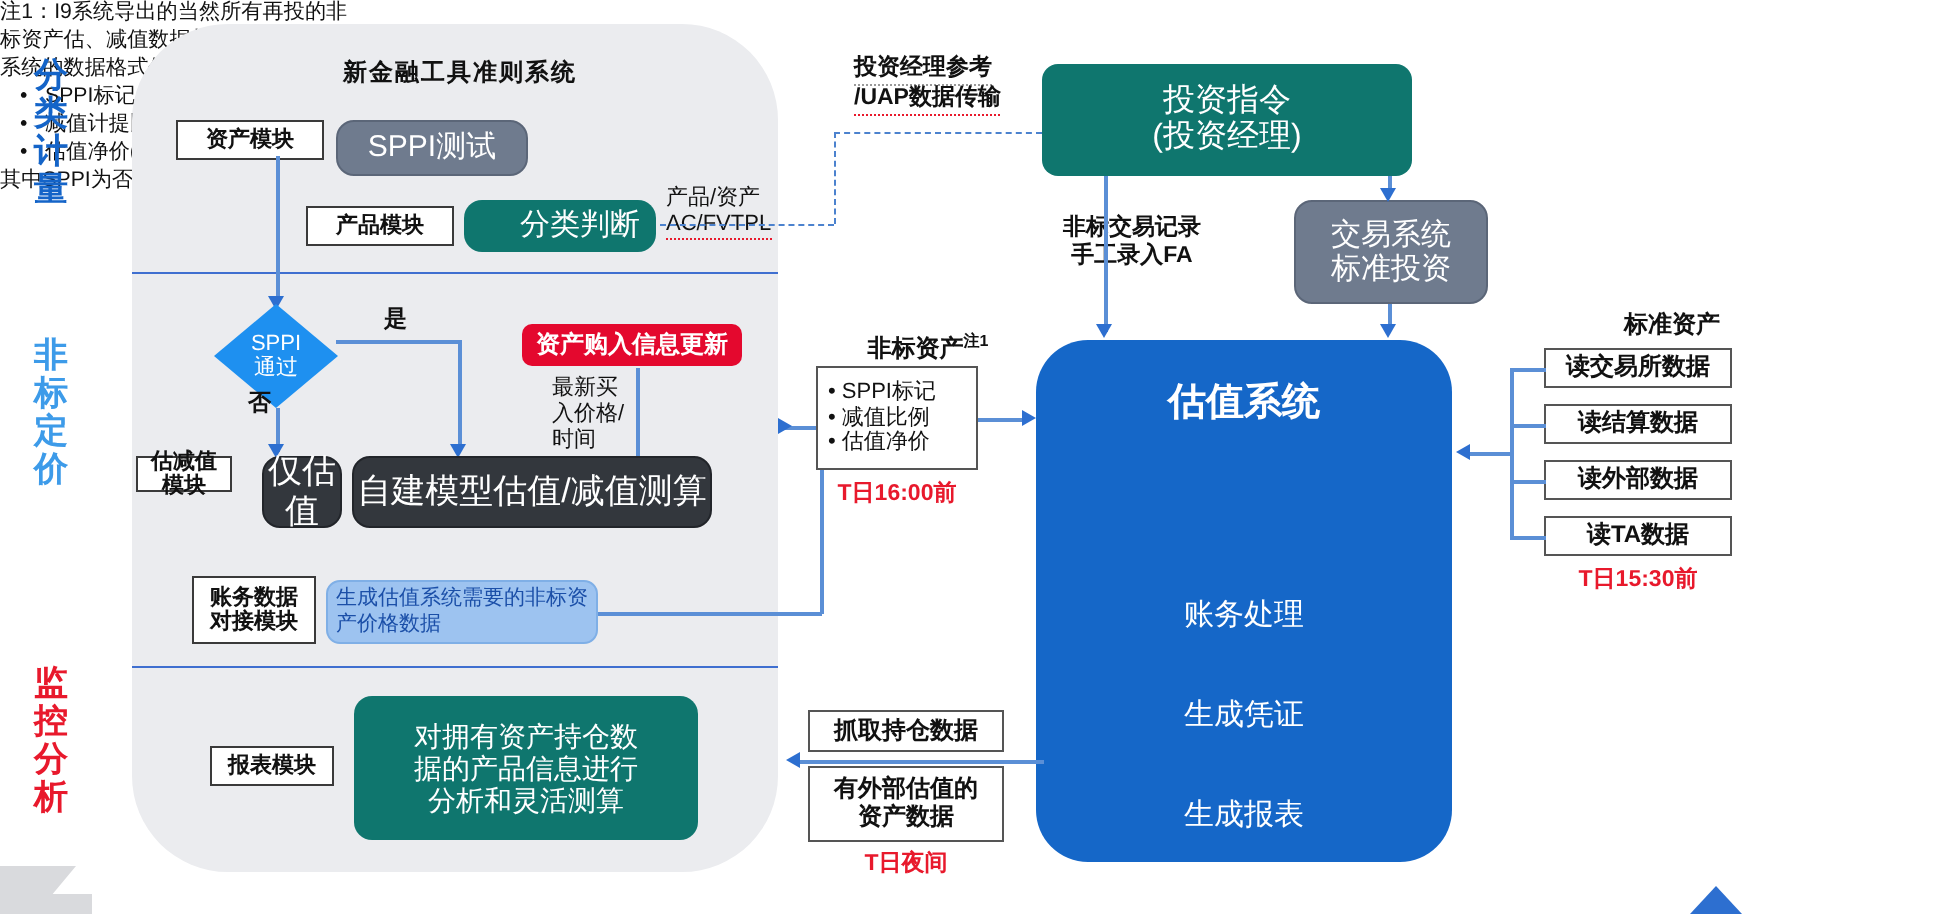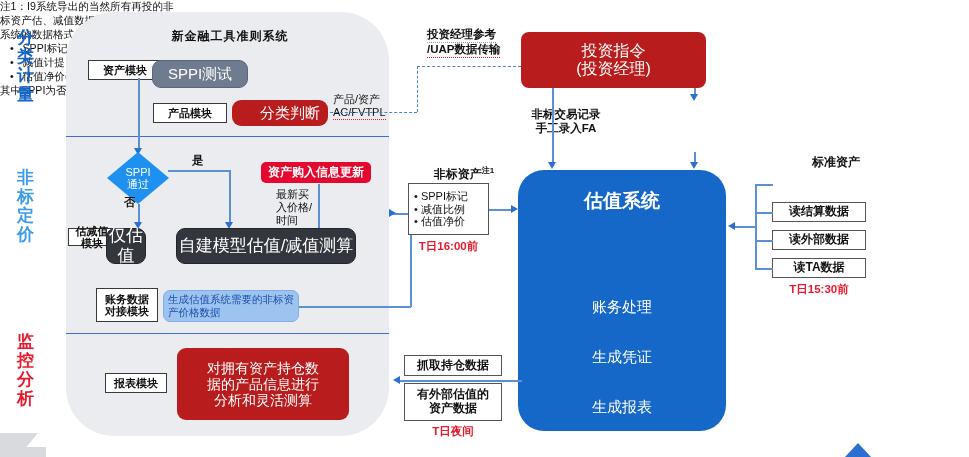--- a/index.html
+++ b/index.html
@@ -21,21 +21,21 @@
      background:#ebecef;border-radius:48px 48px 48px 48px;}
   .panel-title{left:90px;top:28px;width:280px;text-align:center;
      font-size:12px;font-weight:bold;color:#111;letter-spacing:1px;}
   .divider{background:#3F6FD0;height:1px;}
 
   
   .node{display:flex;align-items:center;justify-content:center;text-align:center;
         line-height:1.15;}
   .gray-pill{background:#6f7b8e;color:#fff;border-radius:9px;font-size:15px;
              border:1px solid #5b6678;}
-  .blue-pill{background:#b91c1c;color:#fff;border-radius:9px;font-size:15px;}
+  .blue-pill{background:#0f766e;color:#fff;border-radius:9px;font-size:15px;}
   .dark-pill{background:#33373d;color:#fff;border-radius:9px;font-size:17px;
              border:1px solid #22252a;}
   .red-pill{background:#E4082E;color:#fff;border-radius:5px;font-size:12px;font-weight:bold;}
   .lightblue-pill{background:#9DC3F0;color:#1B4FA8;border-radius:7px;font-size:10.5px;
              border:1px solid #7FAFE6;padding:2px 4px;line-height:1.25;}
   .module-tag{background:#ffffff;border:1px solid #3a3a3a;color:#111;font-size:11px;
      font-weight:bold;line-height:1.12;text-align:center;
      display:flex;align-items:center;justify-content:center;}
   .plain-box{background:#ffffff;border:1px solid #555;color:#111;font-size:12px;
      font-weight:bold;display:flex;align-items:center;justify-content:center;text-align:center;
@@ -105,21 +105,21 @@
   <div class="abs left-panel"></div>
 
   <div class="abs panel-title">新金融工具准则系统</div>
 
   <div class="abs divider" style="left:66px;top:136px;width:323px;"></div>
   <div class="abs divider" style="left:66px;top:333px;width:323px;"></div>
 
   <div class="abs module-tag" style="left:88px;top:60px;width:74px;height:20px;">
     <span>资产模块</span>
   </div>
-  <div class="abs node gray-pill" style="left:152px;top:60px;width:96px;height:28px;">
+  <div class="abs node gray-pill" style="left:168px;top:60px;width:96px;height:28px;">
     <span>SPPI测试</span>
   </div>
 
   <div class="abs module-tag" style="left:153px;top:103px;width:74px;height:20px;">
     <span>产品模块</span>
   </div>
   <div class="abs node blue-pill" style="left:232px;top:100px;width:96px;height:26px;padding-left:20px;">
     <span>分类判断</span>
   </div>
   <div class="abs lbl" style="left:333px;top:93px;width:62px;">
@@ -143,21 +143,21 @@
   <div class="ln lnv" style="left:229px;top:170px;height:54px;"></div>
   <div class="arw arw-d" style="left:225px;top:222px;"></div>
 
   <div class="ln lnv" style="left:138px;top:204px;height:22px;"></div>
   <div class="arw arw-d" style="left:134px;top:222px;"></div>
 
   <div class="abs module-tag" style="left:68px;top:228px;width:48px;height:18px;flex-direction:column;">
     <span>估减值</span>
     <span>模块</span>
   </div>
-  <div class="abs node dark-pill" style="left:106px;top:228px;width:40px;height:36px;">
+  <div class="abs node dark-pill" style="left:131px;top:228px;width:40px;height:36px;">
     <span>仅估值</span>
   </div>
   <div class="abs node dark-pill" style="left:176px;top:228px;width:180px;height:36px;">
     <span>自建模型估值/减值测算</span>
   </div>
 
   <div class="abs node red-pill" style="left:261px;top:162px;width:110px;height:21px;">
     <span>资产购入信息更新</span>
   </div>
   <div class="abs lbl" style="left:276px;top:188px;width:40px;">
@@ -194,20 +194,24 @@
 
   <div class="dash-h" style="left:330px;top:112px;width:87px;"></div>
   <div class="dash-v" style="left:417px;top:66px;height:46px;"></div>
   <div class="dash-h" style="left:417px;top:66px;width:104px;"></div>
 
   <div class="abs node blue-pill" style="left:521px;top:32px;width:185px;height:56px;border-radius:8px;flex-direction:column;font-size:16px;">
     <span>投资指令</span>
     <span>(投资经理)</span>
   </div>
 
+  <div class="abs node gray-pill" style="left:647px;top:100px;width:97px;height:52px;flex-direction:column;font-size:15px;">
+    <span>交易系统</span>
+    <span>标准投资</span>
+  </div>
 
   <div class="ln lnv" style="left:694px;top:88px;height:8px;"></div>
   <div class="arw arw-d" style="left:690px;top:94px;"></div>
 
   <div class="ln lnv" style="left:694px;top:152px;height:12px;"></div>
   <div class="arw arw-d" style="left:690px;top:162px;"></div>
 
   <div class="abs lbl-b" style="left:521px;top:108px;width:90px;text-align:center;">
     <div>非标交易记录</div>
     <div>手工录入FA</div>
@@ -243,20 +247,23 @@
     <span>有外部估值的</span>
     <span>资产数据</span>
   </div>
   <div class="abs red-t" style="left:404px;top:424px;width:98px;text-align:center;">
     <span>T日夜间</span></div>
   <div class="ln lnh" style="left:400px;top:380px;width:122px;"></div>
   <div class="arw arw-l" style="left:393px;top:376px;"></div>
 
   <div class="abs lbl-b" style="left:781px;top:155px;width:110px;text-align:center;font-size:12px;">
     <span>标准资产</span></div>
+  <div class="abs plain-box" style="left:772px;top:174px;width:94px;height:20px;">
+    <span>读交易所数据</span>
+    </div>
   <div class="abs plain-box" style="left:772px;top:202px;width:94px;height:20px;">
     <span>读结算数据</span>
     </div>
   <div class="abs plain-box" style="left:772px;top:230px;width:94px;height:20px;">
     <span>读外部数据</span>
     </div>
   <div class="abs plain-box" style="left:772px;top:258px;width:94px;height:20px;">
     <span>读TA数据</span>
     </div>
   <div class="abs red-t" style="left:772px;top:282px;width:94px;text-align:center;">

